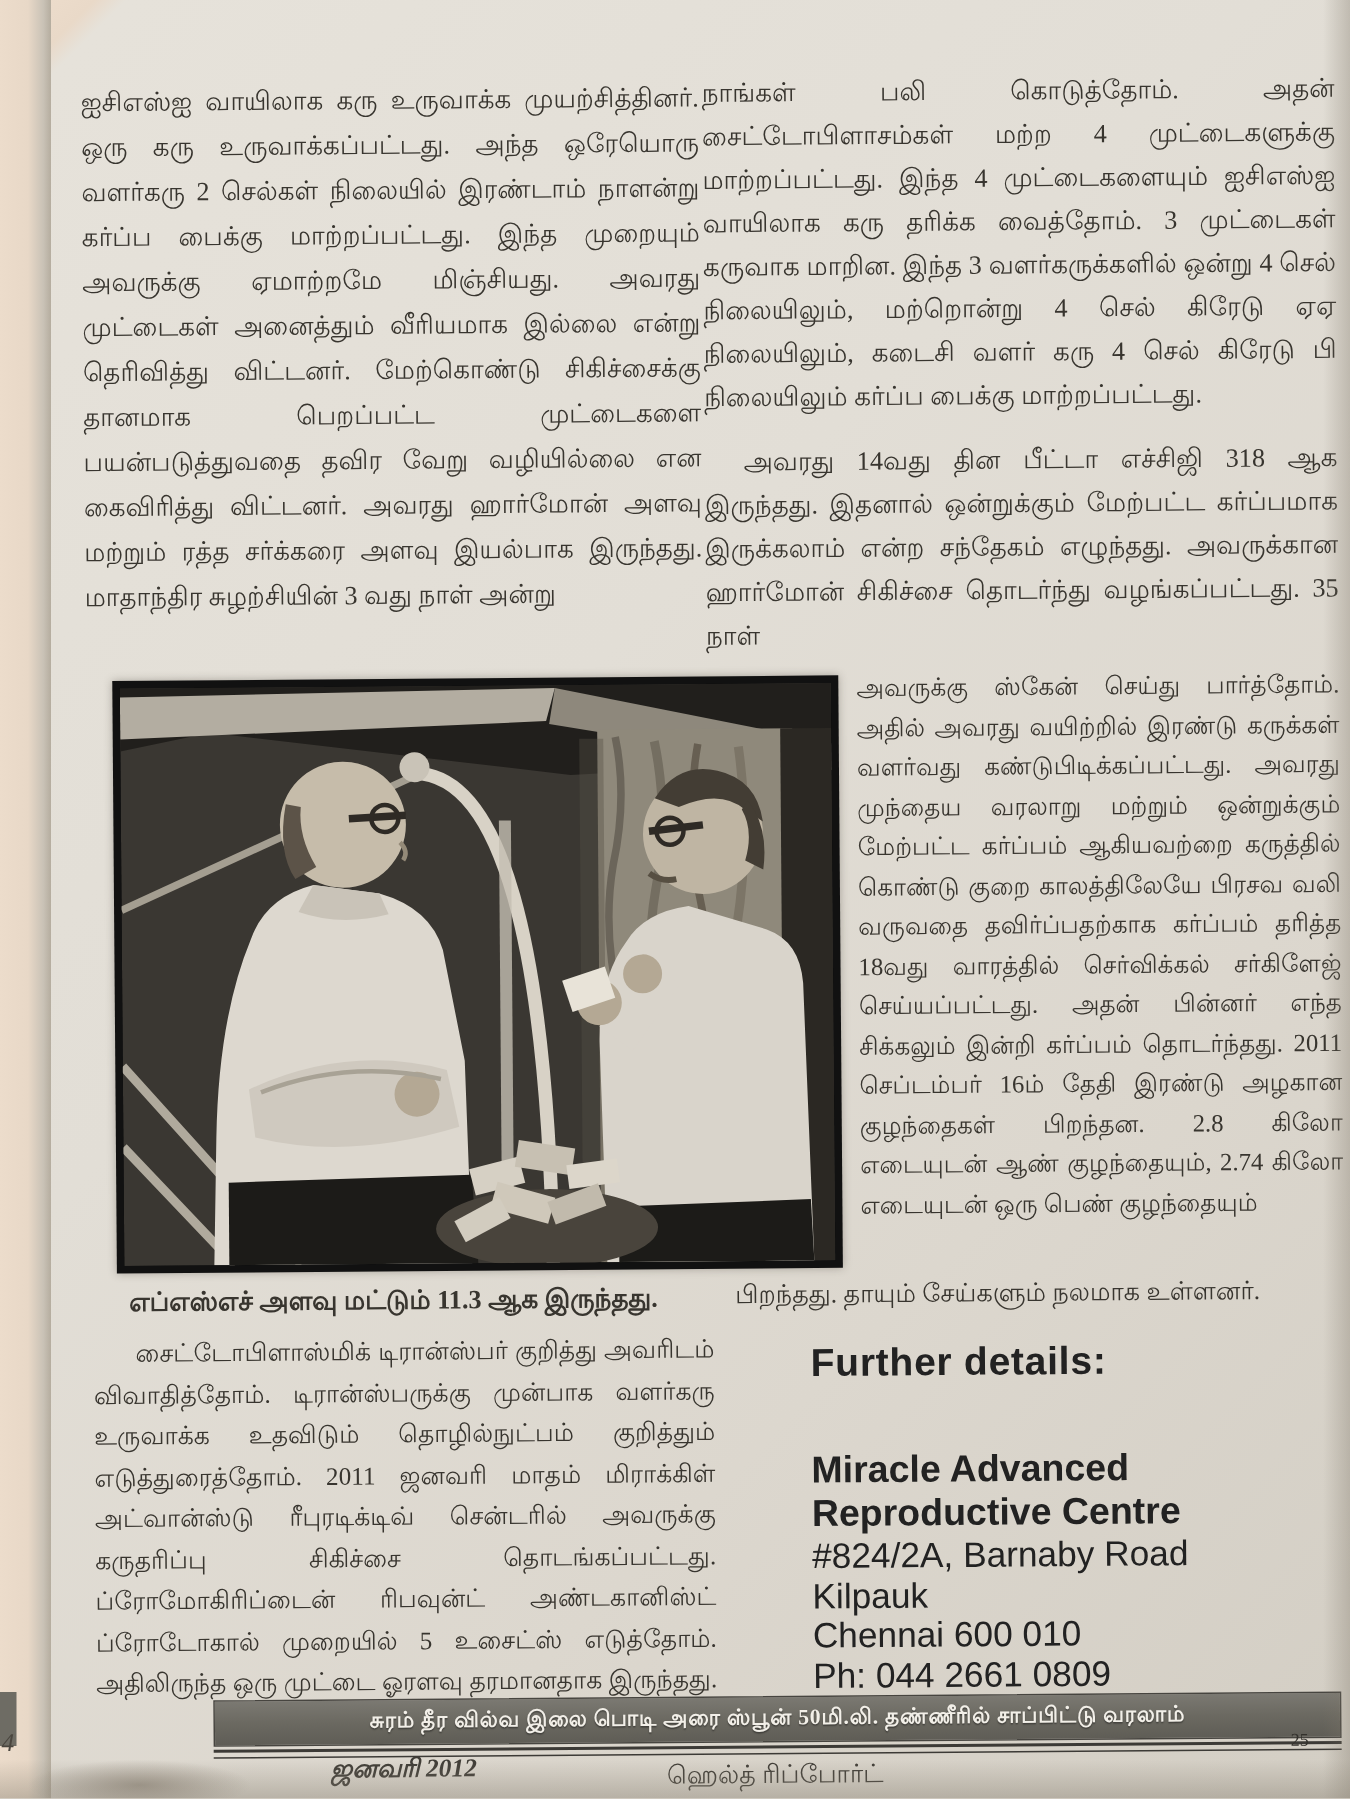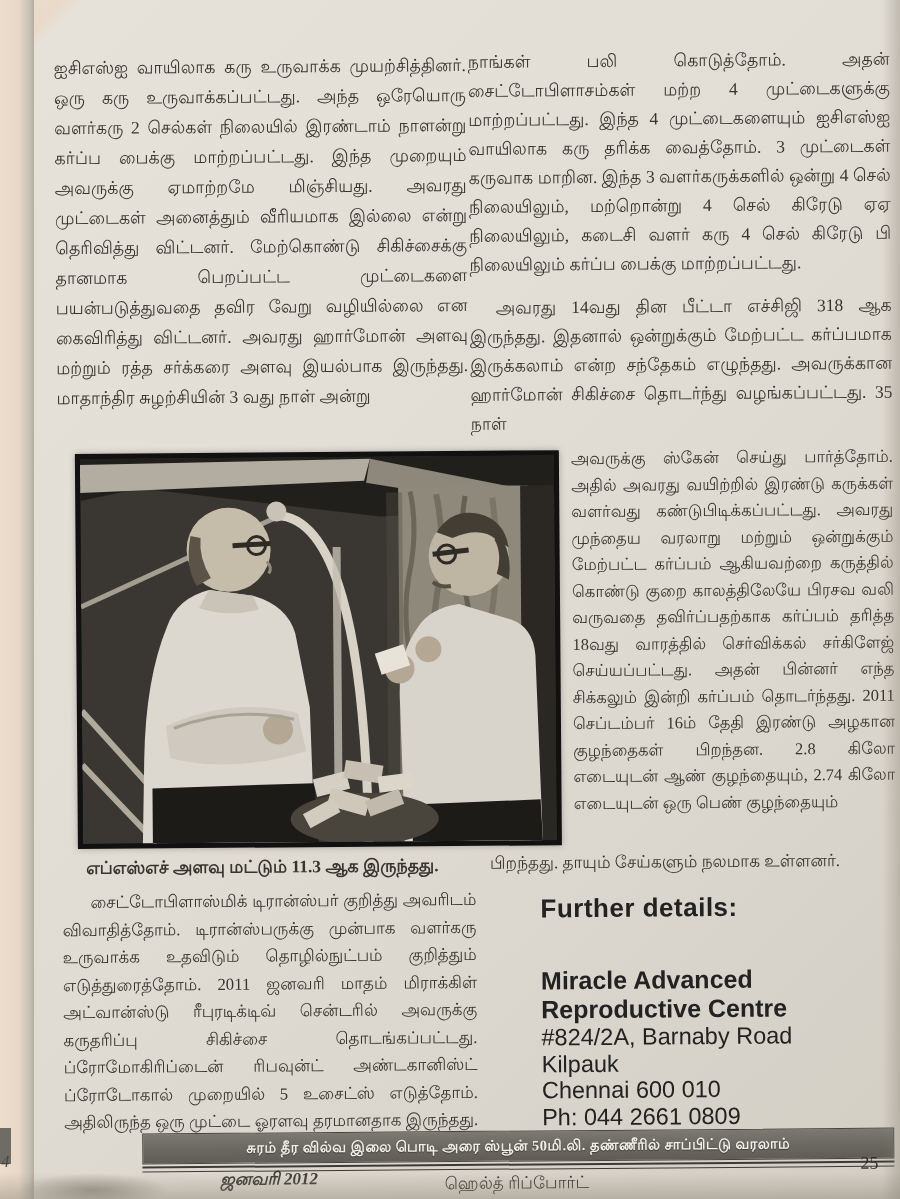--- a/index.html
+++ b/index.html
@@ -50,21 +50,21 @@
   .tip-bar { position:absolute; left:118px; top:1131px; width:752px; height:31px;
     background:linear-gradient(180deg,#7b7972 0%, #6b6961 50%, #5f5d56 100%);
     border:1px solid #474540; display:flex; align-items:center; justify-content:center; }
   .tip-bar span { color:#f2efe8; font-size:14.5px; font-weight:bold; letter-spacing:.5px;
     white-space:nowrap; text-shadow:0 1px 1px rgba(0,0,0,.4); }
   .tip-underline { position:absolute; left:118px; top:1164px; width:752px; height:6px;
     border-top:2px solid #3c3a36; border-bottom:1px solid #3c3a36; }
   .footer-issue { position:absolute; left:196px; top:1168px; font-size:17px;
     font-style:italic; font-weight:bold; color:#3f3c36; }
   .footer-name  { position:absolute; left:420px; top:1174px; font-size:17px; color:#3f3c36; }
-  .footer-page  { position:absolute; left:836px; top:1156px; font-size:18px; color:#33312c; }
+  .footer-page  { position:absolute; left:836px; top:1156px; font-size:12px; color:#33312c; }
 
   
   .shade-bottom { position:absolute; left:0; bottom:0; width:900px; height:26px;
     background:linear-gradient(180deg, rgba(140,132,118,0) 0%, rgba(140,132,118,.45) 100%); }
   .shade-corner { position:absolute; left:18px; bottom:-8px; width:150px; height:34px;
     background:radial-gradient(ellipse at center, rgba(120,110,96,.55) 0%, rgba(120,110,96,0) 70%); }
   .shade-right { position:absolute; right:0; top:0; width:18px; height:1199px;
     background:linear-gradient(270deg, rgba(130,122,108,.35) 0%, rgba(130,122,108,0) 100%); }
 </style>
 </head>

